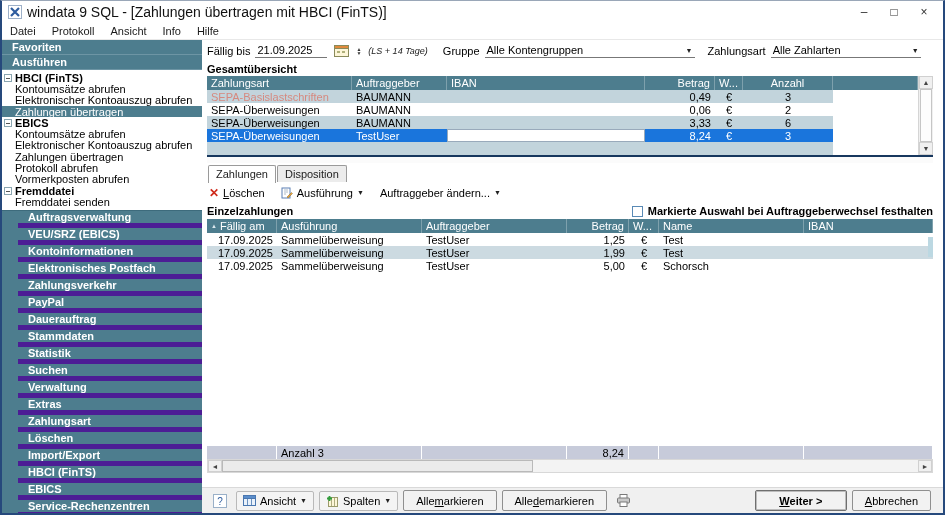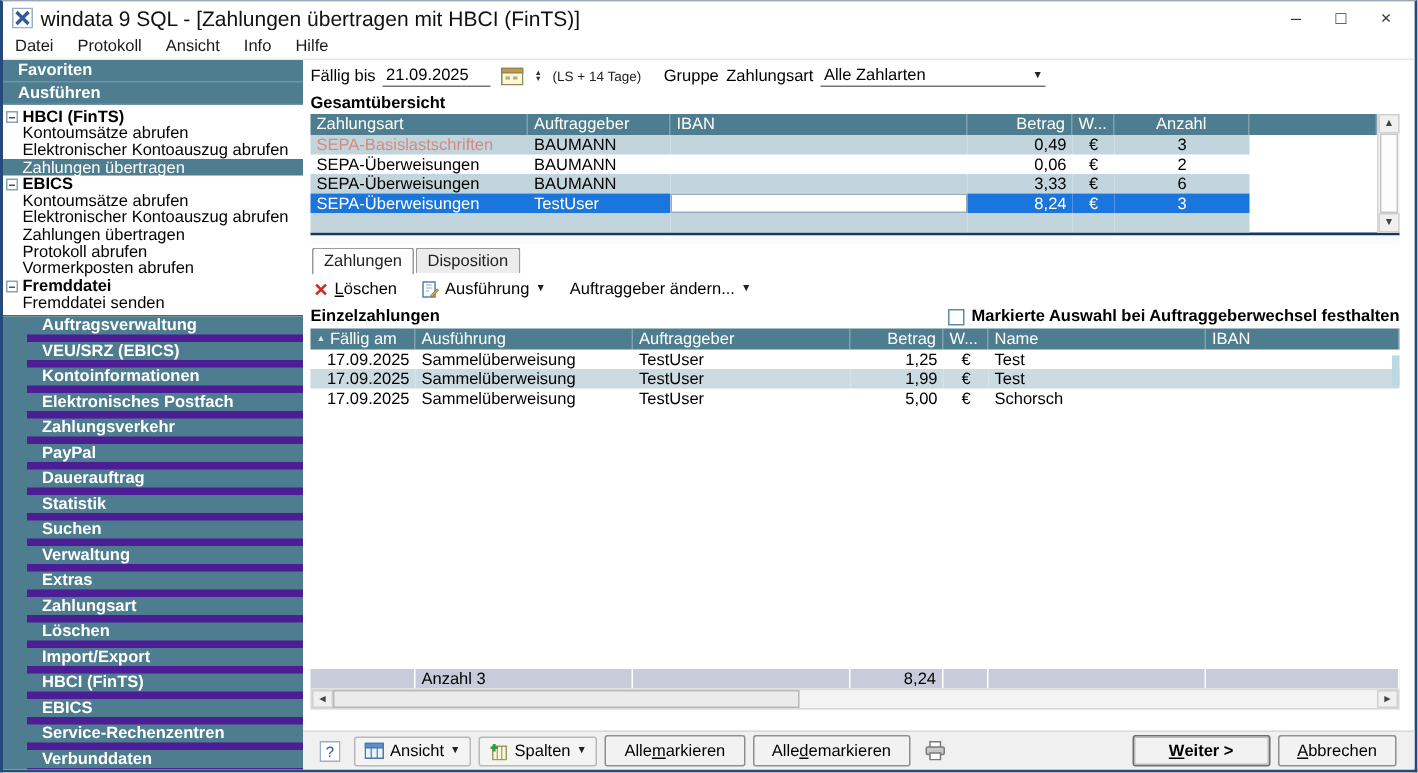--- a/index.html
+++ b/index.html
@@ -42,21 +42,21 @@
   
   .main{ flex:1; min-width:0; display:flex; flex-direction:column; background:#fff; padding:0 10px 0 5px; }
 
   
   .filterbar{ height:22px; flex:0 0 auto; display:flex; align-items:center; gap:5px; white-space:nowrap; }
   .flabel{ color:#000; }
   .ffield{ border-bottom:1px solid #777; padding:0 2px 1px 2px; display:flex; align-items:center; }
   .date-field{ width:72px; }
   .cal-icon{ width:15px; height:12px; margin-left:2px; }
   .spinner{ display:flex; flex-direction:column; line-height:4px; font-size:5px; color:#333; margin:0 2px; }
-  .fhint{ font-size:9px; color:#222; margin-right:10px; }
+  .fhint{ font-size:9px; color:#222; margin-right:10px;font-style:italic; }
   .fdrop{ display:flex; align-items:center; justify-content:space-between; border-bottom:1px solid #777; padding:0 2px 1px 2px; cursor:pointer; }
   .fdrop .caret{ font-size:7px; color:#222; margin-left:6px; }
   .drop-group{ width:210px; margin-right:8px; }
   .drop-paytype{ width:150px; }
 
   .section-label{ height:14px; flex:0 0 auto; display:flex; align-items:center; font-weight:bold; }
 
   
   .grid-h{ background:#4d7d8e; color:#fff; height:14px; align-items:center; }
   .gcell{ padding:0 4px; overflow:hidden; white-space:nowrap; display:flex; align-items:center; height:100%; }
@@ -182,20 +182,21 @@
       </div>
 
       <div class="side-sections">
         <div class="side-section">Auftragsverwaltung</div>
         <div class="side-section">VEU/SRZ (EBICS)</div>
         <div class="side-section">Kontoinformationen</div>
         <div class="side-section">Elektronisches Postfach</div>
         <div class="side-section">Zahlungsverkehr</div>
         <div class="side-section">PayPal</div>
         <div class="side-section">Dauerauftrag</div>
+        <div class="side-section">Stammdaten</div>
         <div class="side-section">Statistik</div>
         <div class="side-section">Suchen</div>
         <div class="side-section">Verwaltung</div>
         <div class="side-section">Extras</div>
         <div class="side-section">Zahlungsart</div>
         <div class="side-section">Löschen</div>
         <div class="side-section">Import/Export</div>
         <div class="side-section">HBCI (FinTS)</div>
         <div class="side-section">EBICS</div>
         <div class="side-section">Service-Rechenzentren</div>
@@ -215,20 +216,24 @@
           <rect x="0.5" y="0.5" width="14" height="3" fill="#e08a3c" stroke="#8a8a5a"></rect>
           <rect x="3" y="6" width="3" height="2" fill="#b0b07a"></rect>
             <rect x="8" y="6" width="3" height="2" fill="#b0b07a"></rect>
         </svg>
         <span class="spinner">
             <span>▲</span>
             <span>▼</span>
           </span>
         <span class="fhint">(LS + 14 Tage)</span>
         <span class="flabel">Gruppe</span>
+        <span class="fdrop drop-group">
+            <span>Alle Kontengruppen</span>
+            <span class="caret">▼</span>
+          </span>
         <span class="flabel">Zahlungsart</span>
         <span class="fdrop drop-paytype">
             <span>Alle Zahlarten</span>
             <span class="caret">▼</span>
           </span>
       </div>
 
       <div class="section-label">Gesamtübersicht</div>
 
       <div class="ovr-wrap">

